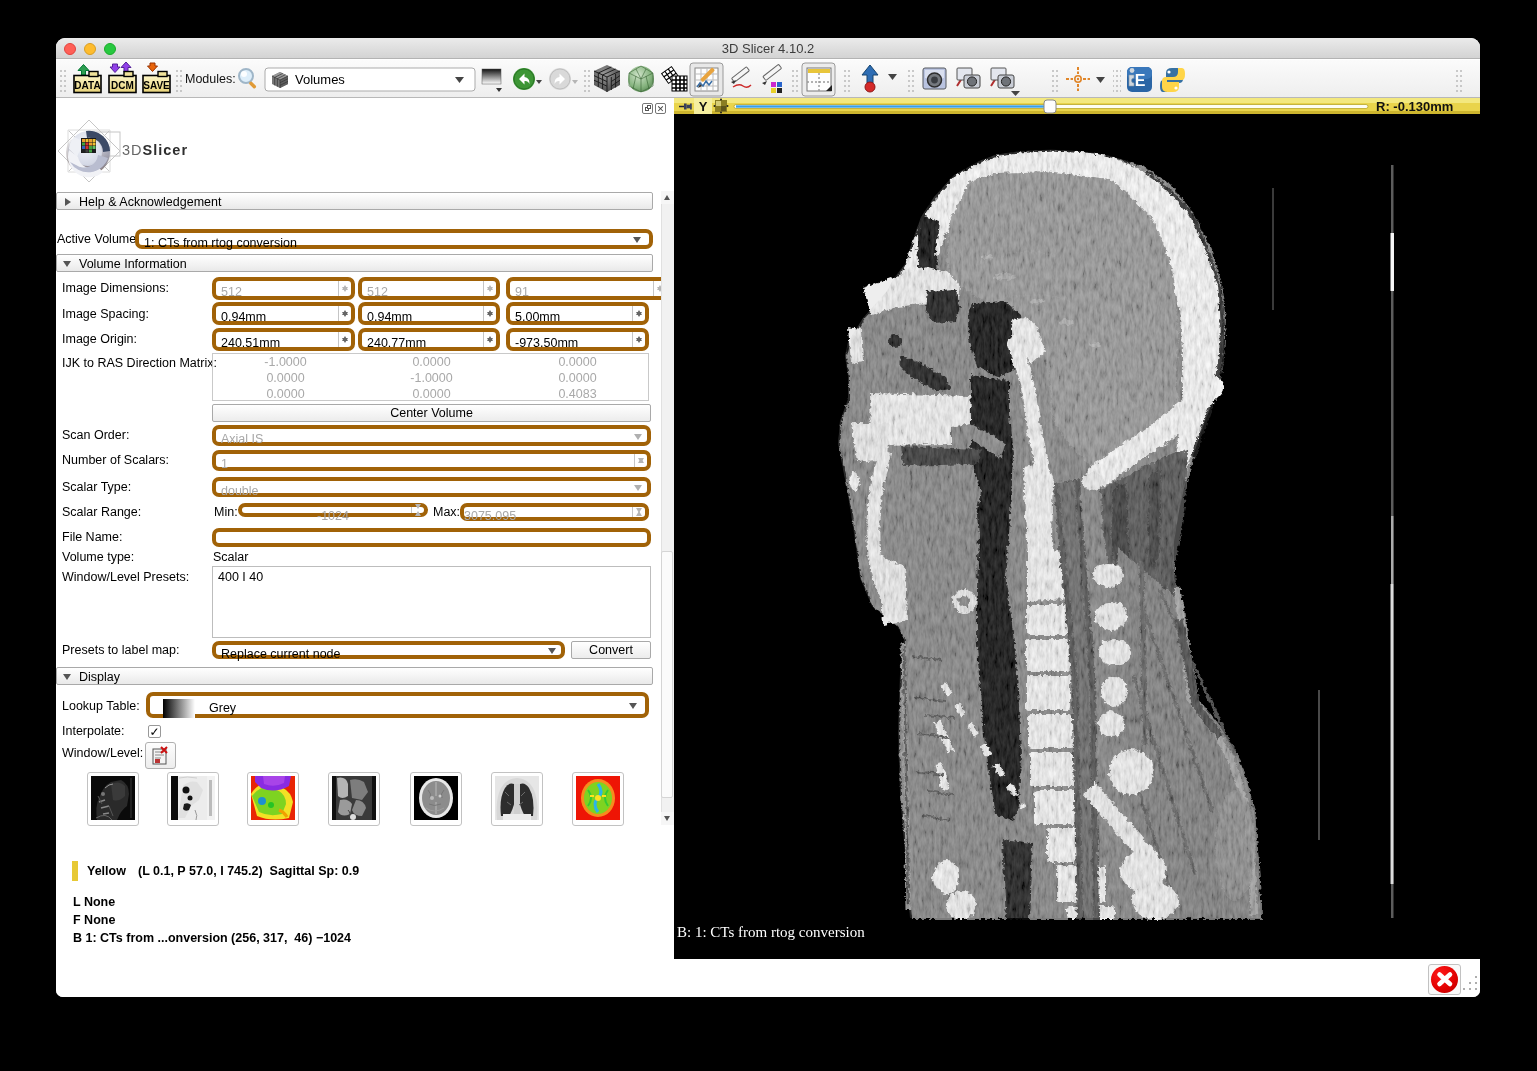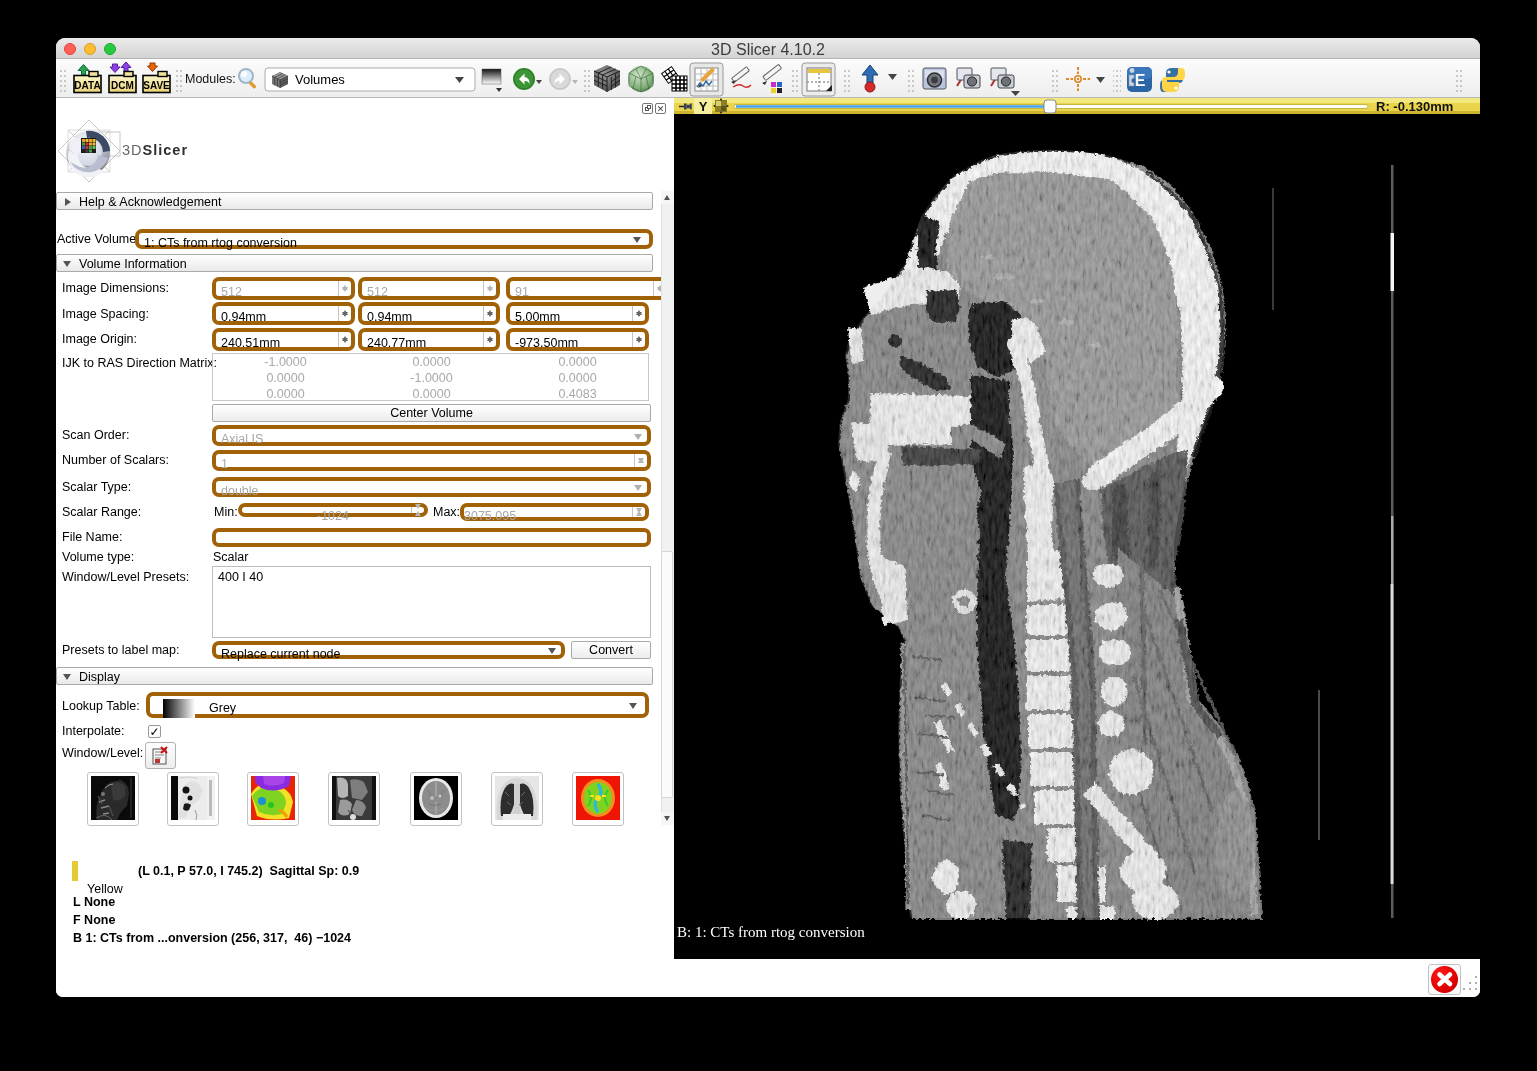--- a/index.html
+++ b/index.html
@@ -1,18 +1,18 @@
 <!DOCTYPE html>
 <html><head><meta charset="utf-8"><style>
 *{box-sizing:border-box;margin:0;padding:0}
 html,body{width:1537px;height:1071px;background:#000;font-family:"Liberation Sans",sans-serif;overflow:hidden}
 #win{position:absolute;left:56px;top:38px;width:1424px;height:959px;background:#fff;border-radius:9px 9px 7px 7px;overflow:hidden}
 #titlebar{position:absolute;left:0;top:0;width:100%;height:21px;background:linear-gradient(#ebebeb,#d3d3d3);border-bottom:1px solid #b3b3b3}
 .tl{position:absolute;top:5px;width:12px;height:12px;border-radius:50%}
-#title{position:absolute;top:3px;width:100%;text-align:center;font-size:16px;color:#3c3c3c}
+#title{position:absolute;top:3px;width:100%;text-align:center;font-size:13px;color:#3c3c3c}
 #toolbar{position:absolute;left:0;top:22px;width:100%;height:38px;background:linear-gradient(#fbfbfb,#eeeeee);border-bottom:1px solid #b8b8b8}
 #panel{position:absolute;left:0;top:60px;width:618px;height:861px;background:#fff}
 #view{position:absolute;left:618px;top:60px;width:806px;height:861px;background:#000}
 #ybar{position:absolute;left:0;top:0;width:806px;height:16px;background:linear-gradient(#f7ef9c,#e9d44b 45%,#dfc63a 85%,#caa)}
 #status{position:absolute;left:0;top:921px;width:1424px;height:38px;background:#fff}
 .lbl{position:absolute;font-size:12.5px;color:#000;white-space:nowrap}
 .hdr{position:absolute;left:0;width:597px;height:18px;border:1px solid #a9a9a9;border-radius:2px;background:linear-gradient(#ffffff,#f2f2f2 60%,#e9e9e9);font-size:12.5px;color:#000}
 .hdr span{position:absolute;left:22px;top:2px}
 .fld{position:absolute;height:23px;border:4px solid #a16207;background:#fff;font-size:12.5px;color:#444;border-radius:7px}
 .fld.dis{color:#a8a8a8}
@@ -500,21 +500,21 @@
             <ellipse cx="22" cy="22" rx="17" ry="19" fill="#f78b1e"></ellipse>
             <ellipse cx="22" cy="22" rx="14" ry="16" fill="#7ed321"></ellipse>
             <path d="M22 8 Q28 16 22 22 Q16 28 22 36" stroke="#2bb5e8" stroke-width="3" fill="none"></path>
             <path d="M12 14 q6 8 0 16 M32 14 q-6 8 0 16" stroke="#35c835" stroke-width="2" fill="none"></path>
             <circle cx="22" cy="22" r="3" fill="#ffe21f"></circle>
             <path d="M14 20 h4 M26 20 h4" stroke="#ffe21f" stroke-width="2"></path>
           </svg>
         </div>
     </div>
     <div style="position:absolute;left:16px;top:763px;width:6px;height:20px;background:#e7c935"></div>
-    <div class="lbl" style="left:31px;top:784px;font-weight:normal">Yellow</div>
+    <div class="lbl" style="left:31px;top:766px;font-weight:bold">Yellow</div>
     <div class="lbl" style="left:82px;top:766px;font-weight:bold">(L 0.1, P 57.0, I 745.2)&nbsp; Sagittal Sp: 0.9</div>
     <div class="lbl" style="left:17px;top:797px;font-weight:bold">L <span style="font-weight:bold">None</span></div>
     <div class="lbl" style="left:17px;top:815px;font-weight:bold">F <span style="font-weight:bold">None</span></div>
     <div class="lbl" style="left:17px;top:833px;font-weight:bold">B <span style="font-weight:bold">1: CTs from ...onversion (256, 317,&nbsp; 46) −1024</span></div>
     <div id="sbar">
       <div style="position:absolute;left:605px;top:93px;width:13px;height:634px;background:#f1f1f1;border-left:1px solid #e0e0e0"></div>
       <div style="position:absolute;left:605px;top:93px;width:13px;height:13px;background:#f6f6f6">
           <i style="position:absolute;left:3px;top:4px;border-left:3.5px solid transparent;border-right:3.5px solid transparent;border-bottom:5px solid #555"></i>
         </div>
       <div style="position:absolute;left:605px;top:714px;width:13px;height:13px;background:#f6f6f6">

